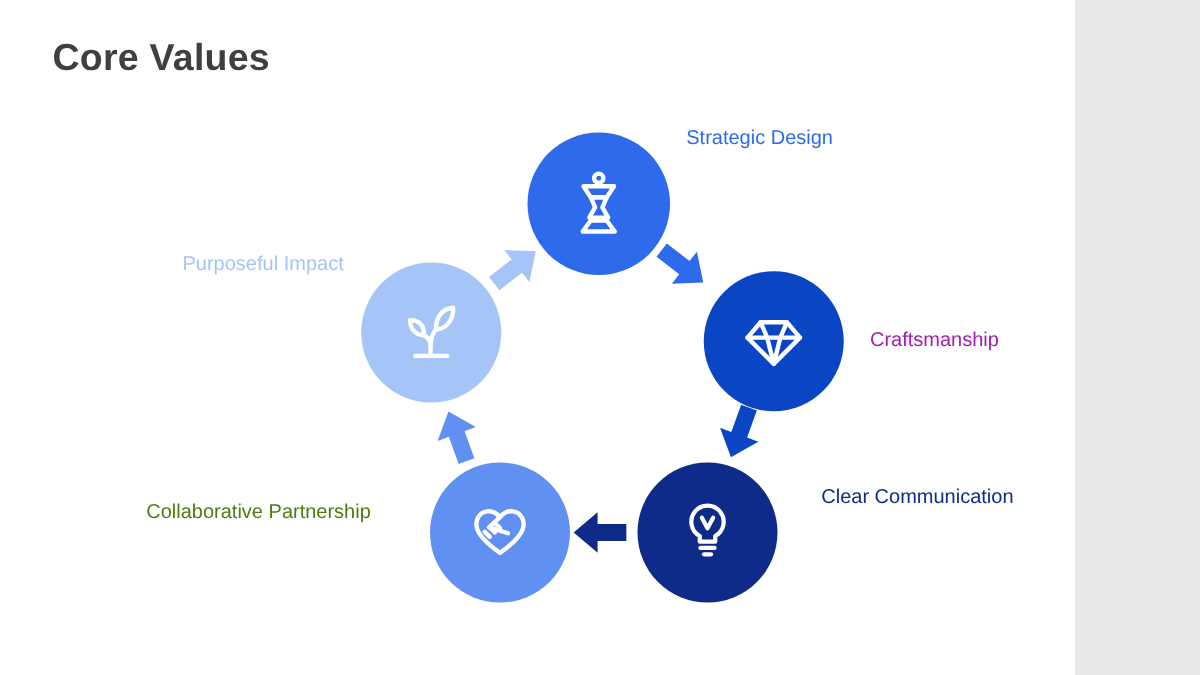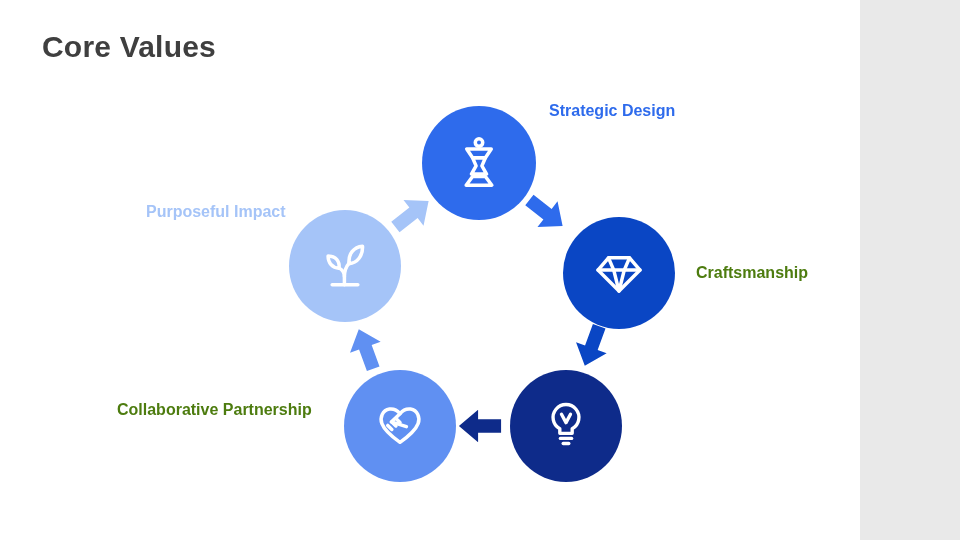--- a/index.html
+++ b/index.html
@@ -27,21 +27,21 @@
   }
   .node svg { display: block; }
   .node-strategic     { left: 422px; top: 106px; width: 114px; height: 114px; }
   .node-craftsmanship { left: 563px; top: 217px; width: 112px; height: 112px; }
   .node-clear-comm    { left: 510px; top: 370px; width: 112px; height: 112px; }
   .node-collab        { left: 344px; top: 370px; width: 112px; height: 112px; }
   .node-purposeful    { left: 289px; top: 210px; width: 112px; height: 112px; }
   .node-label {
     position: absolute;
     font-size: 16px;
-    font-weight: 700;
+    font-weight: 400;
     white-space: nowrap;
   }
   .label-strategic     { left: 549px; top: 102px; }
   .label-craftsmanship { left: 696px; top: 264px; }
   .label-clear-comm    { left: 657px; top: 389px; }
   .label-collab        { left: 117px; top: 401px; }
   .label-purposeful    { left: 146px; top: 203px; }
   .arrow {
     position: absolute;
     width: 46px; height: 40px;
@@ -74,32 +74,33 @@
 
   <div class="node node-craftsmanship" style="background: rgb(10, 70, 196);">
     <span>
       <svg width="56" height="56" viewBox="0 0 48 48">
         <path class="icon-stroke" d="M15,11 H33 L42,21.5 L24,39.5 L6,21.5 Z"></path>
         <path class="icon-stroke" d="M6,21.5 H42"></path>
         <path class="icon-stroke" d="M15,11 L19.5,21.5 L24,39.5 L28.5,21.5 L33,11"></path>
       </svg>
     </span>
   </div>
-  <div class="node-label label-craftsmanship" style="color: #4d7c0f;">Craftsmanship</div>
+  <div class="node-label label-craftsmanship" style="color: #a21caf;">Craftsmanship</div>
 
   <div class="node node-clear-comm" style="background: rgb(14, 43, 138);">
     <span>
       <svg width="54" height="54" viewBox="0 0 48 48">
         <path class="icon-stroke" d="M29.5,26.5 A11.5,11.5 0 1 0 18.5,26.5 L18.5,30.5 H29.5 Z"></path>
         <path class="icon-stroke" d="M20,13.5 L24,21 L28,13.5"></path>
         <path class="icon-stroke" d="M19,35 H29"></path>
         <path class="icon-stroke" d="M21.5,39.5 H26.5"></path>
       </svg>
     </span>
   </div>
+  <div class="node-label label-clear-comm" style="color: rgb(14, 43, 138);">Clear Communication</div>
 
   <div class="node node-collab" style="background: rgb(96, 144, 242);">
     <span>
       <svg width="56" height="56" viewBox="0 0 48 48">
         <path class="icon-stroke" d="M24,38 C19,34.5 11,28.5 8.5,22 C6.5,16.5 9,10.5 15,9.5 C19,9 22,11 24,13.5 C26,11 29,9 33,9.5 C39,10.5 41.5,16.5 39.5,22 C37,28.5 29,34.5 24,38 Z"></path>
         <path class="icon-stroke" d="M24,13.5 L16.5,20.5 L29.5,24.5"></path>
         <path class="icon-stroke" d="M13.5,23.5 L17,27"></path>
         <path class="icon-stroke" d="M17,20.5 L20.5,24"></path>
         <path class="icon-stroke" d="M20.5,17.5 L24,21"></path>
       </svg>

